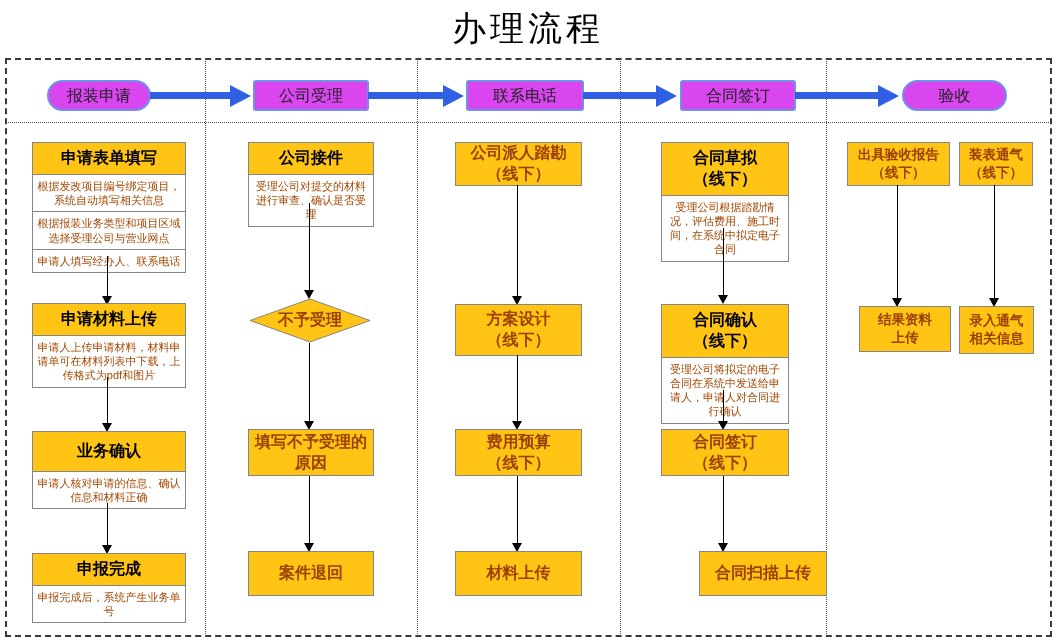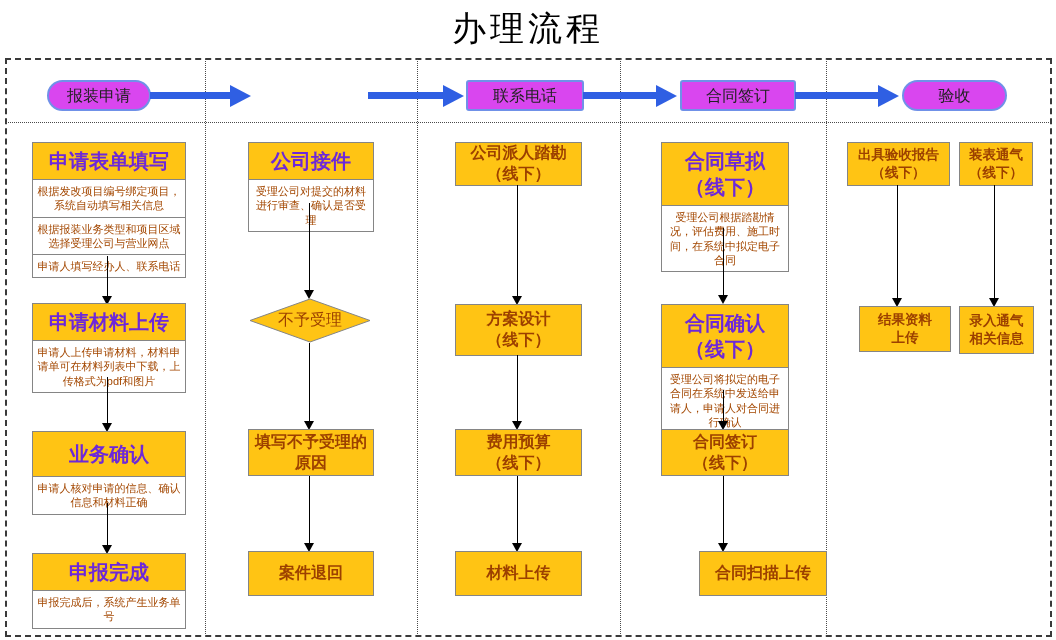--- a/index.html
+++ b/index.html
@@ -24,44 +24,45 @@
   .varrow::after{content:'';position:absolute;bottom:-2px;left:-5.7px;width:0;height:0;
                  border:5px solid transparent;border-bottom:none;border-top:9px solid #000;}
   
   .ybox{position:absolute;border:1px solid #858585;background:#FFC414;color:#9C4000;
         text-align:center;display:flex;flex-direction:column;justify-content:center;}
   .ybox .l1,.ybox .l2{font-weight:bold;font-size:16px;line-height:1.3;}
   .ybox.small .l1,.ybox.small .l2{font-size:13.5px;}
   
   .wbox{position:absolute;border:1px solid #858585;background:#fff;}
   .wbox .bhead{background:#FFC414;border-bottom:1px solid #858585;font-weight:bold;
-               font-size:20px;line-height:1.3;color:#6d28d9;text-align:center;padding:5px 2px;}
+               font-size:16px;line-height:1.3;color:#000000;text-align:center;padding:5px 2px;}
   .wbox .bsec{font-size:11px;color:#A34700;text-align:center;padding:4px 3px;line-height:1.3;}
   .wbox .bsec + .bsec{border-top:1px solid #858585;}
   
   .diamond{position:absolute;}
   .diamond .dlabel{position:absolute;left:0;top:0;width:100%;height:100%;display:flex;
-                   align-items:center;justify-content:center;font-weight:normal;font-size:16px;color:#9C4000;}
+                   align-items:center;justify-content:center;font-weight:bold;font-size:16px;color:#9C4000;}
 </style>
 </head>
 <body>
 
 <div class="canvas">
 
   <div class="title">办理流程</div>
 
   <div class="frame"></div>
   <div class="vsep" style="left:205px"></div>
   <div class="vsep" style="left:417px"></div>
   <div class="vsep" style="left:620px"></div>
   <div class="vsep" style="left:826px"></div>
   <div class="hsep"></div>
 
   <div class="stage stadium" style="left:47px;width:100px">报装申请</div>
   <div class="harrow" style="left:150px;width:80px"></div>
+  <div class="stage" style="left:253px;width:112px">公司受理</div>
   <div class="harrow" style="left:368px;width:75px"></div>
   <div class="stage" style="left:466px;width:114px">联系电话</div>
   <div class="harrow" style="left:583px;width:73px"></div>
   <div class="stage" style="left:680px;width:112px">合同签订</div>
   <div class="harrow" style="left:795px;width:83px"></div>
   <div class="stage stadium" style="left:902px;width:101px">验收</div>
 
   <div class="wbox" style="left:32px;top:142px;width:152px">
     <div class="bhead">申请表单填写</div>
     <div class="bsec">根据发改项目编号绑定项目，系统自动填写相关信息</div>

